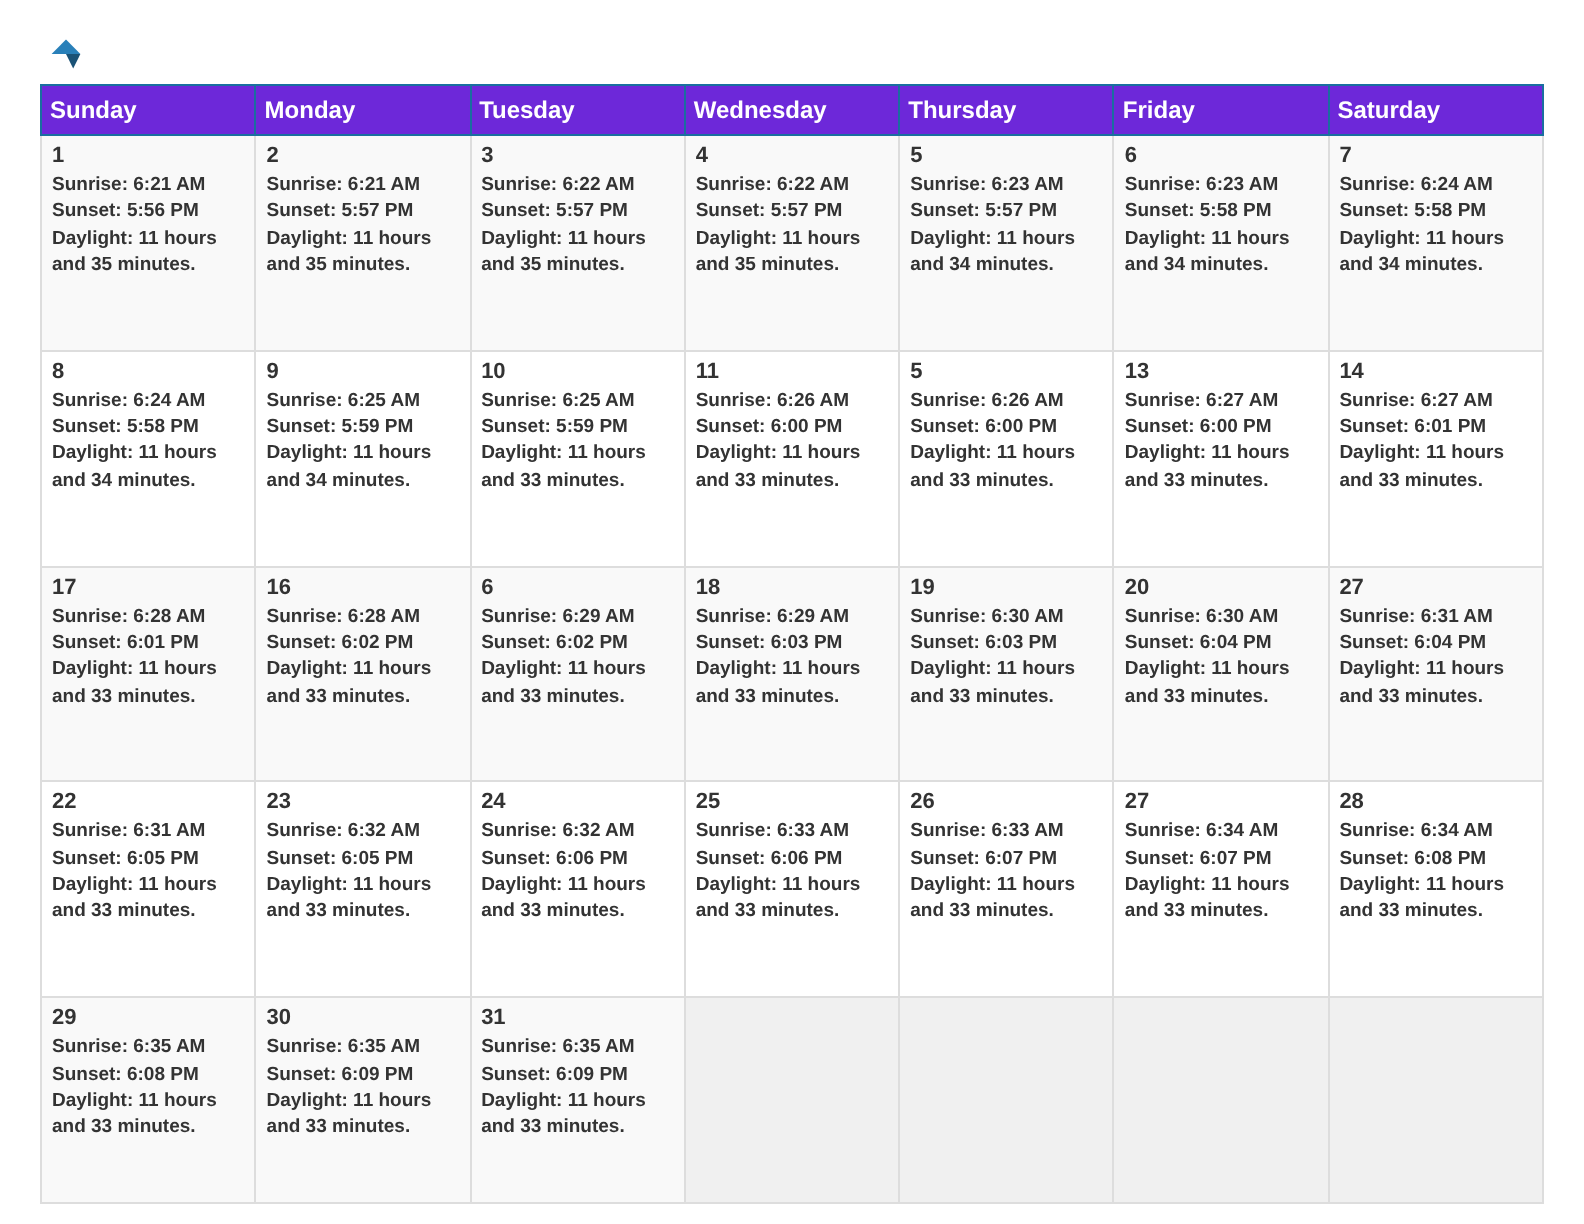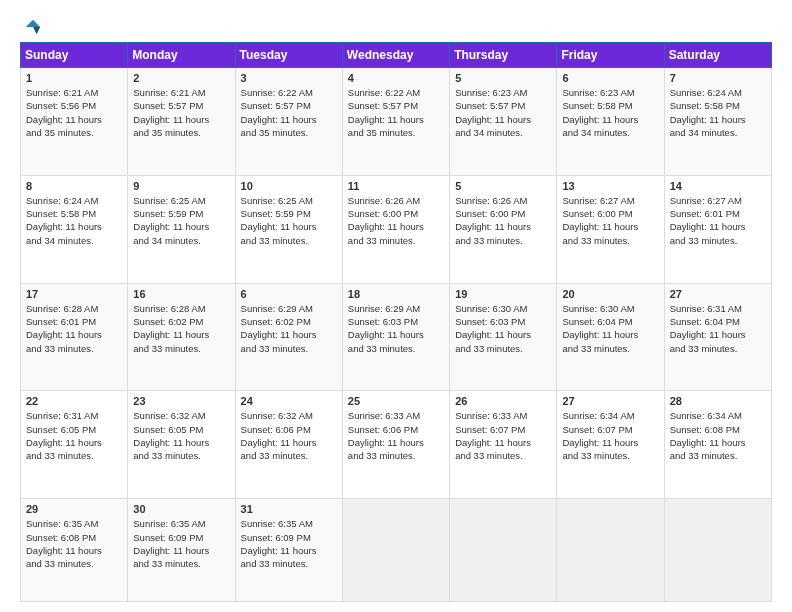--- a/index.html
+++ b/index.html
@@ -93,20 +93,21 @@
       background: #fff;
     }
     .day-num {
       font-size: 11px;
       font-weight: bold;
       display: block;
       margin-bottom: 2px;
     }
     .day-info {
       line-height: 1.4;
+      font-weight: bold;
     }
     .empty-cell {
       background: #f0f0f0 !important;
     }
     .last-row td {
       height: 70px;
     }
   </style>
 </head>
 <body>

